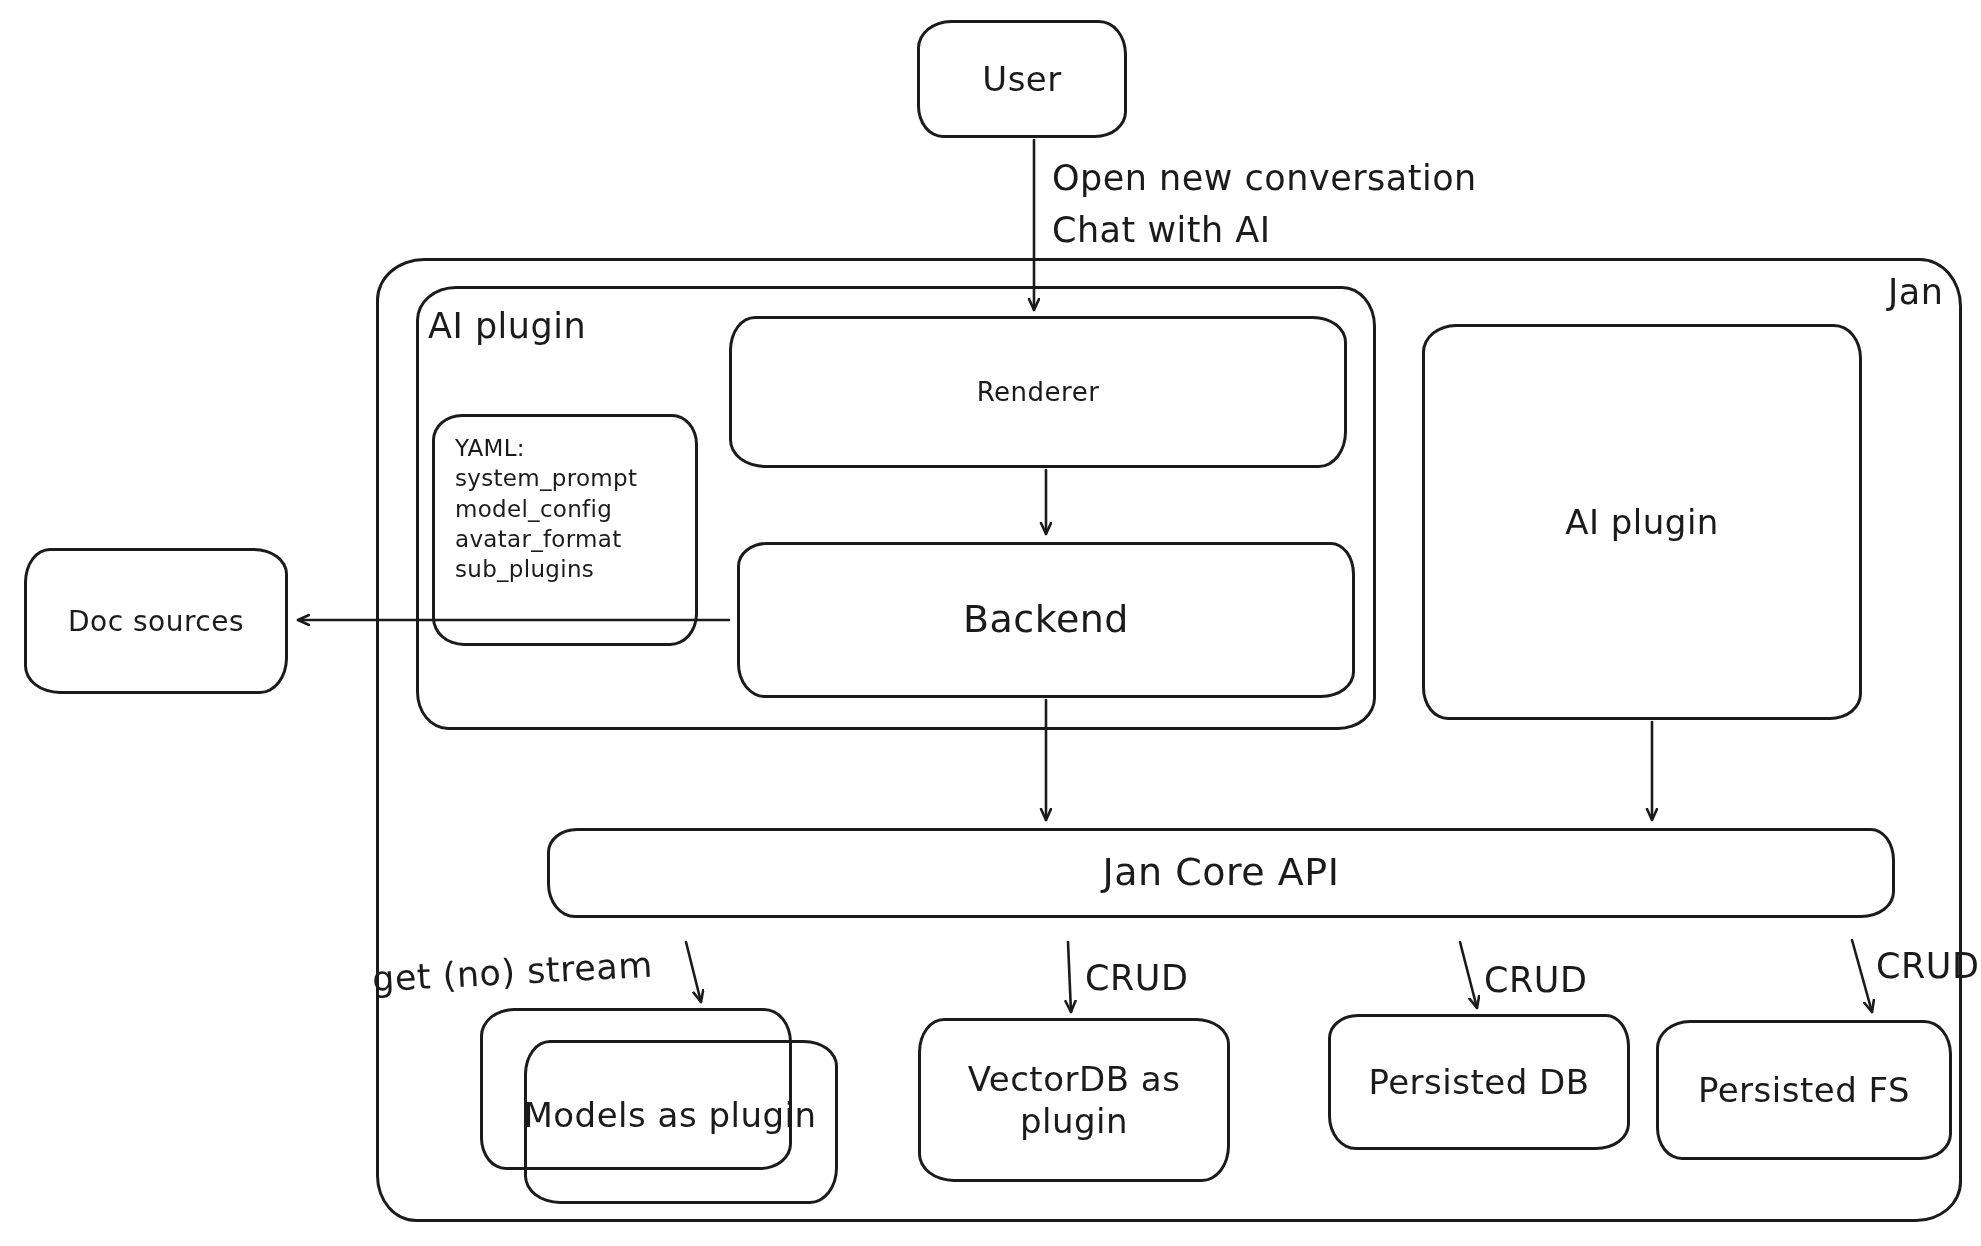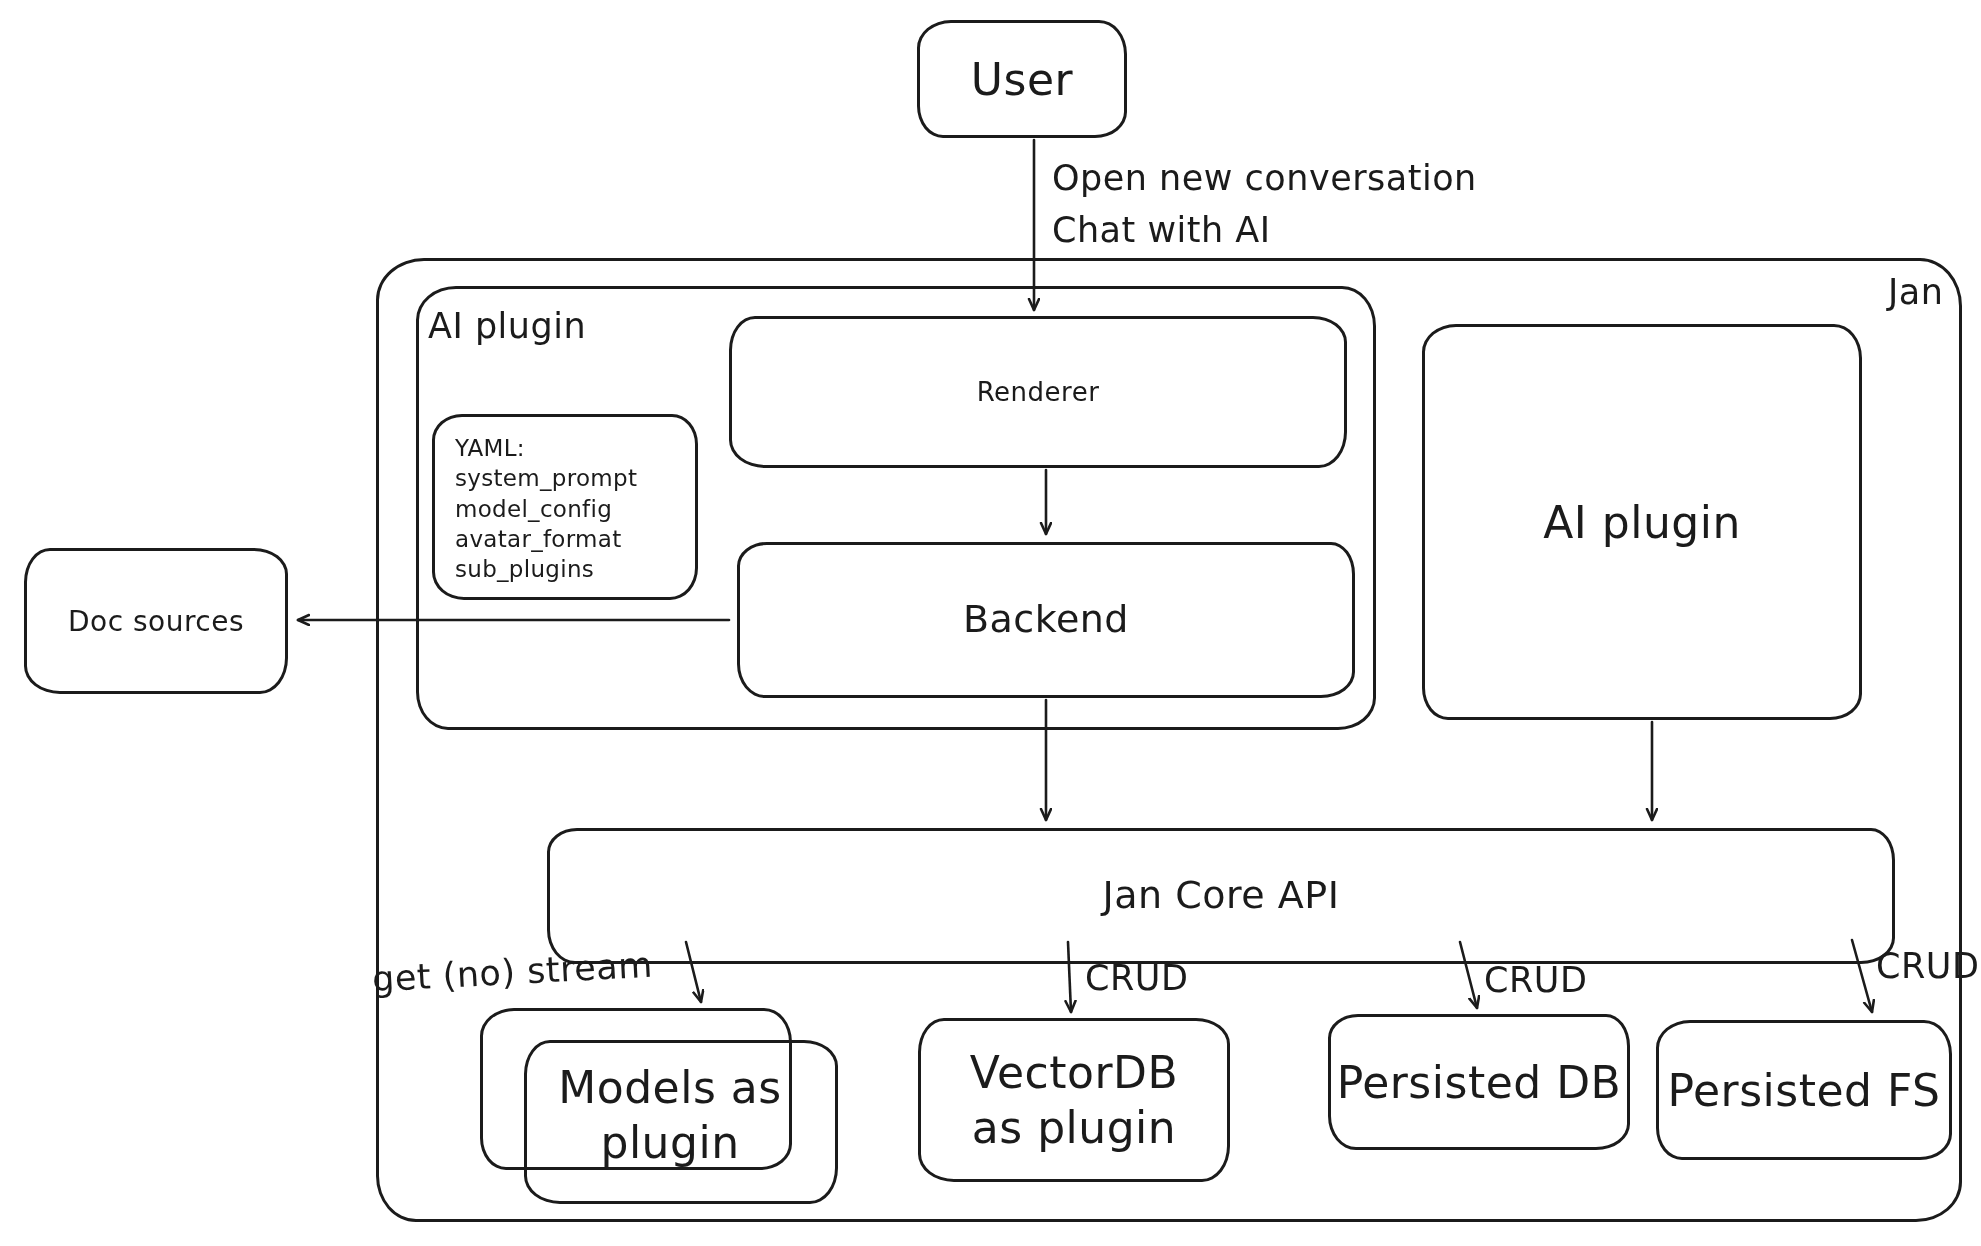--- a/index.html
+++ b/index.html
@@ -18,21 +18,21 @@
   }
   .node {
     position: absolute;
     border: 3px solid #1b1b1b;
     background: transparent;
     display: flex;
     align-items: center;
     justify-content: center;
     text-align: center;
     box-sizing: border-box;
-    font-size: 44px;
+    font-size: 34px;
     line-height: 1.25;
     letter-spacing: 0.5px;
   }
   .sketch1 { border-radius: 34px 28px 32px 26px / 28px 34px 26px 32px; }
   .sketch2 { border-radius: 26px 34px 28px 36px / 34px 26px 36px 28px; }
   .sketch3 { border-radius: 30px 24px 34px 28px / 24px 32px 26px 34px; margin-left: 8px; }
   .container-box {
     position: absolute;
     border: 3px solid #1b1b1b;
     background: transparent;
@@ -85,35 +85,35 @@
   <div class="container-box" style="left:376px; top:258px; width:1586px; height:964px; border-radius:48px 42px 46px 40px / 42px 48px 40px 46px;"></div>
   <div class="corner-label" style="left:1888px; top:272px;">Jan</div>
 
   <div class="container-box" style="left:416px; top:286px; width:960px; height:444px; border-radius:40px 34px 38px 32px / 34px 40px 32px 38px;"></div>
   <div class="corner-label" style="left:428px; top:306px;">AI plugin</div>
 
   <div class="node sketch1" style="left:917px; top:20px; width:210px; height:118px;">User</div>
 
   <div class="node sketch2" style="left:729px; top:316px; width:618px; height:152px; font-size:26px;">Renderer</div>
 
-  <div class="note" style="left:432px; top:414px; width:266px; height:186px;">
+  <div class="note" style="left:432px; top:414px; width:266px; height:232px;">
     <div>YAML:</div>
     <div>system_prompt</div>
     <div>model_config</div>
     <div>avatar_format</div>
     <div>sub_plugins</div>
   </div>
 
   <div class="node sketch3" style="left:729px; top:542px; width:618px; height:156px; font-size:38px;">Backend</div>
 
   <div class="node sketch1" style="left:1422px; top:324px; width:440px; height:396px;">AI plugin</div>
 
   <div class="node sketch2" style="left:24px; top:548px; width:264px; height:146px; font-size:28px;">Doc sources</div>
 
-  <div class="node sketch3" style="left:539px; top:828px; width:1348px; height:136px; font-size:38px;">Jan Core API</div>
+  <div class="node sketch3" style="left:539px; top:828px; width:1348px; height:90px; font-size:38px;">Jan Core API</div>
 
   <div class="container-box sketch1" style="left:480px; top:1008px; width:312px; height:162px;"></div>
   <div class="container-box sketch2" style="left:524px; top:1040px; width:314px; height:164px;"></div>
   <div class="node" style="left:500px; top:1050px; width:340px; height:130px; border:none;">Models as plugin</div>
 
   <div class="node sketch2" style="left:918px; top:1018px; width:312px; height:164px; padding:8px 30px;">VectorDB as plugin</div>
 
   <div class="node sketch3" style="left:1320px; top:1014px; width:302px; height:136px;">Persisted DB</div>
 
   <div class="node sketch1" style="left:1656px; top:1020px; width:296px; height:140px;">Persisted FS</div>

